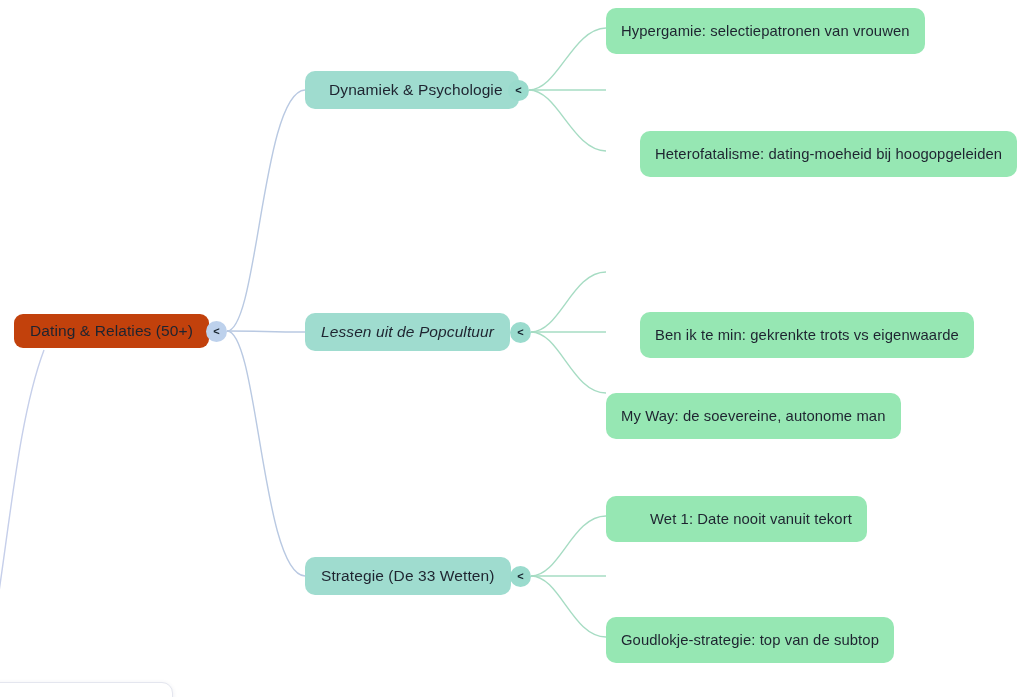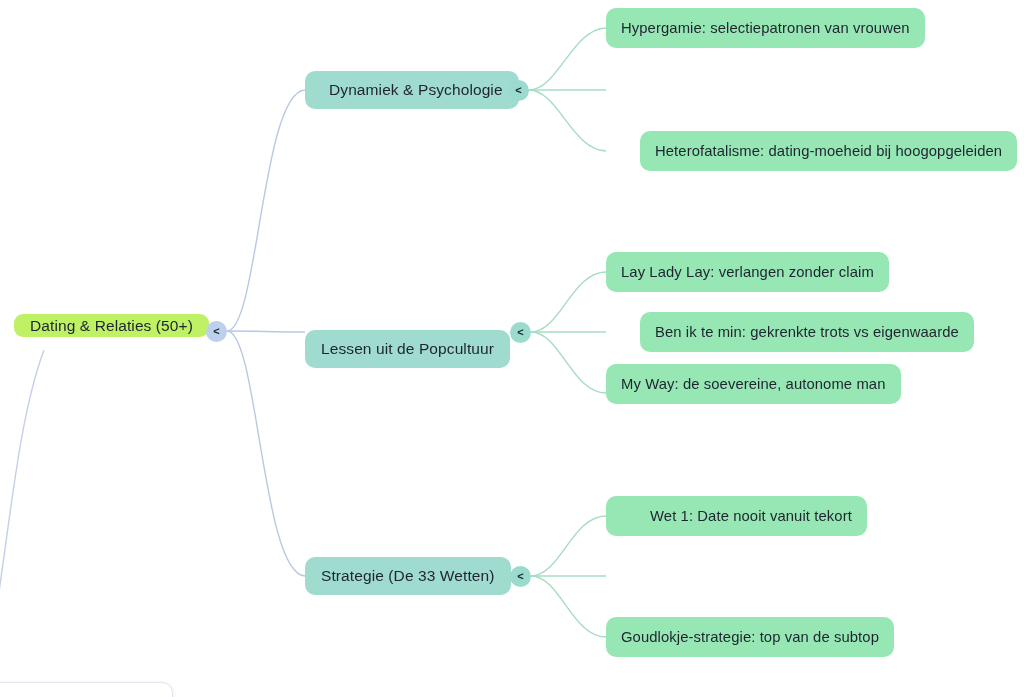--- a/index.html
+++ b/index.html
@@ -37,40 +37,40 @@
     box-sizing: border-box;
     display: flex;
     align-items: center;
     border-radius: 9px;
     white-space: nowrap;
     color: #1e2430;
     letter-spacing: 0.1px;
   }
 
   .node-root {
-    background: #bef264;
+    background: #c2410c;
     padding: 0 16px;
     font-size: 15.5px;
-    height: 23px;
+    height: 34px;
     border-radius: 9px;
   }
 
   .node-branch {
     background: #9fdccf;
     padding: 0 16px;
     font-size: 15.5px;
     height: 38px;
     border-radius: 10px;
   }
 
   .node-leaf {
     background: #96e7b3;
     padding: 0 15px;
     font-size: 14.8px;
-    height: 40px;
+    height: 46px;
     border-radius: 10px;
   }
 
   
   .toggle {
     position: absolute;
     width: 21px;
     height: 21px;
     border-radius: 50%;
     display: flex;
@@ -139,34 +139,31 @@
     <span>&lt;</span>
   </div>
 
   <div class="node node-leaf" style="left:606px; top:8px;">
     <span>Hypergamie: selectiepatronen van vrouwen</span>
   </div>
   <div class="node node-leaf" style="left:640px; top:131px;">
     <span>Heterofatalisme: dating-moeheid bij hoogopgeleiden</span>
   </div>
 
-  <div class="node node-branch" style="left:305px; top:330px;">
+  <div class="node node-branch" style="left:305px; top:313px;font-style:italic;">
     <span>Lessen uit de Popcultuur</span>
   </div>
   <div class="toggle toggle-branch" style="left:510px; top:322px;">
     <span>&lt;</span>
   </div>
 
-  <div class="node node-leaf" style="left:606px; top:252px;">
-    <span>Lay Lady Lay: verlangen zonder claim</span>
-  </div>
   <div class="node node-leaf" style="left:606px; top:312px;margin-left:34px;">
     <span>Ben ik te min: gekrenkte trots vs eigenwaarde</span>
   </div>
-  <div class="node node-leaf" style="left:606px; top:364px;align-items:center;">
+  <div class="node node-leaf" style="left:606px; top:393px;align-items:center;">
     <span>My Way: de soevereine, autonome man</span>
   </div>
 
   <div class="node node-branch" style="left:305px; top:557px;">
     <span>Strategie (De 33 Wetten)</span>
   </div>
   <div class="toggle toggle-branch" style="left:510px; top:566px;">
     <span>&lt;</span>
   </div>
 

